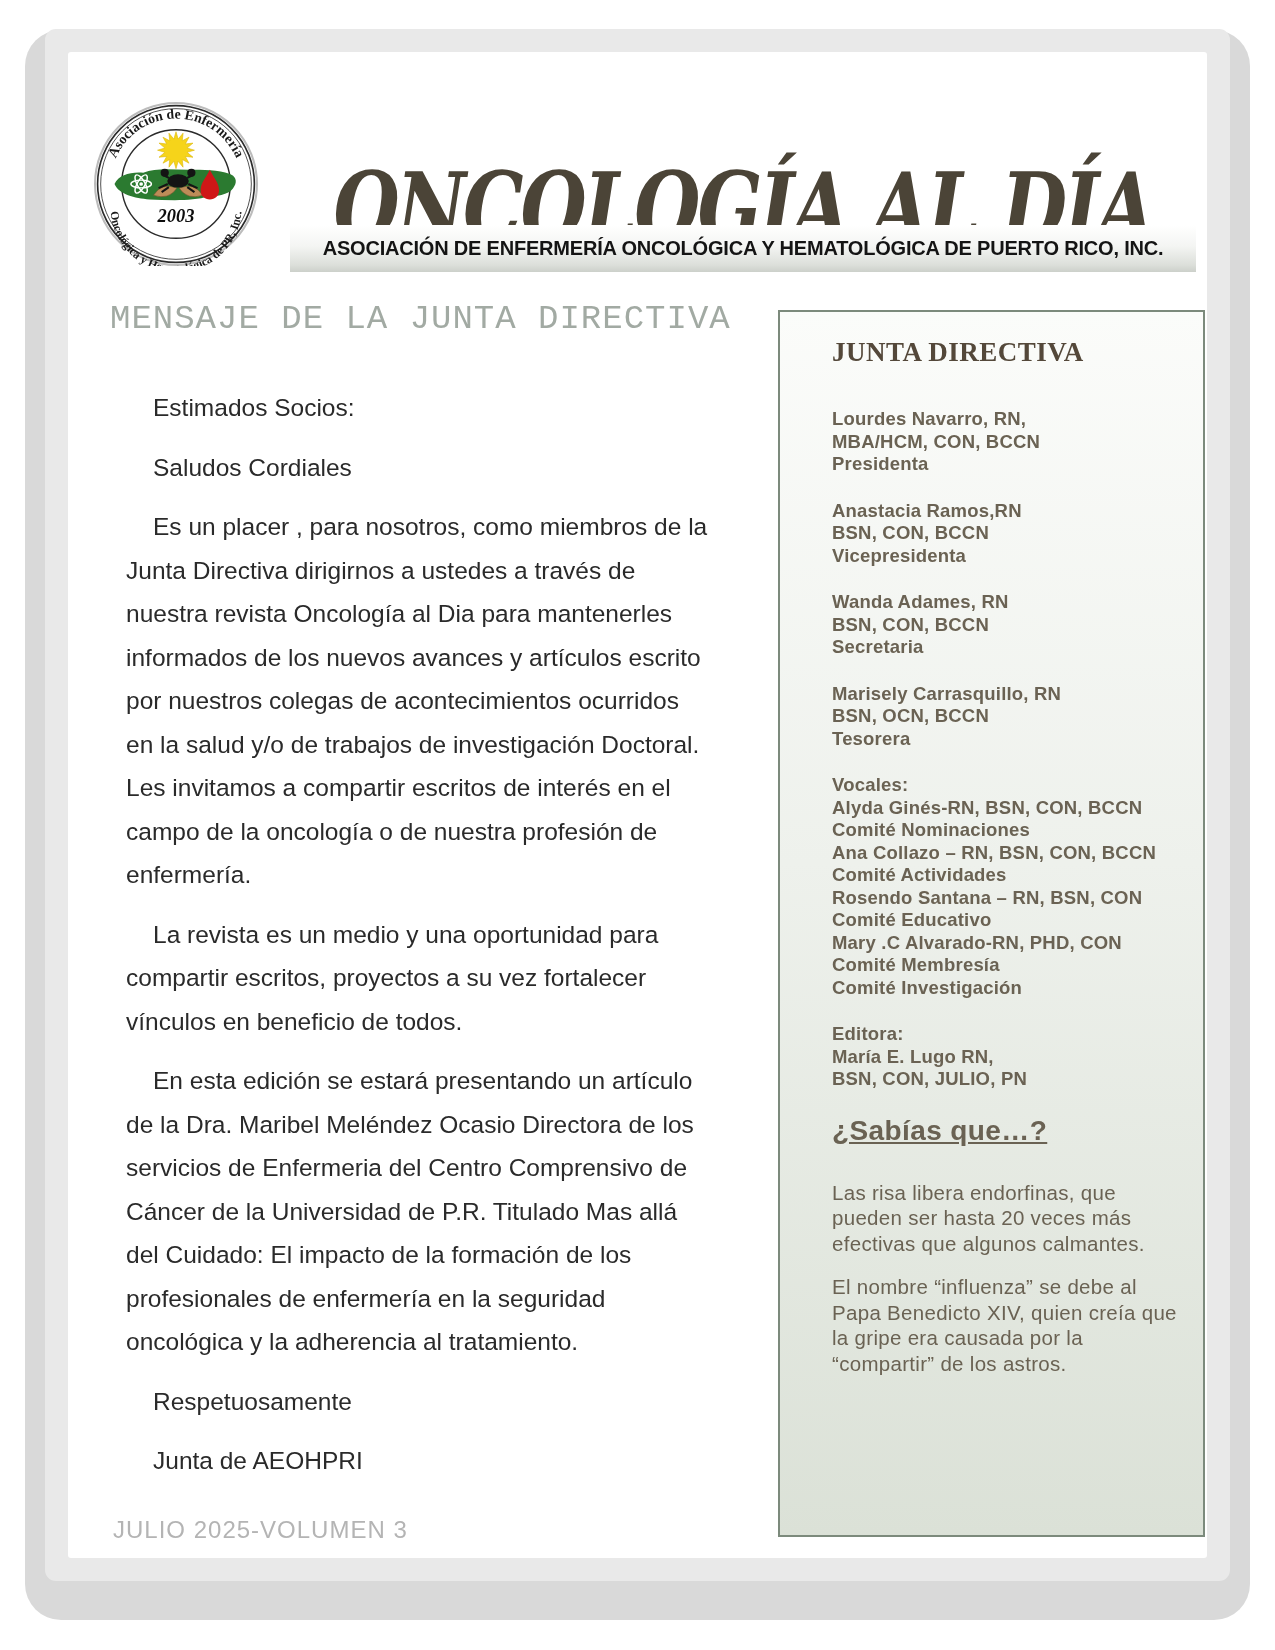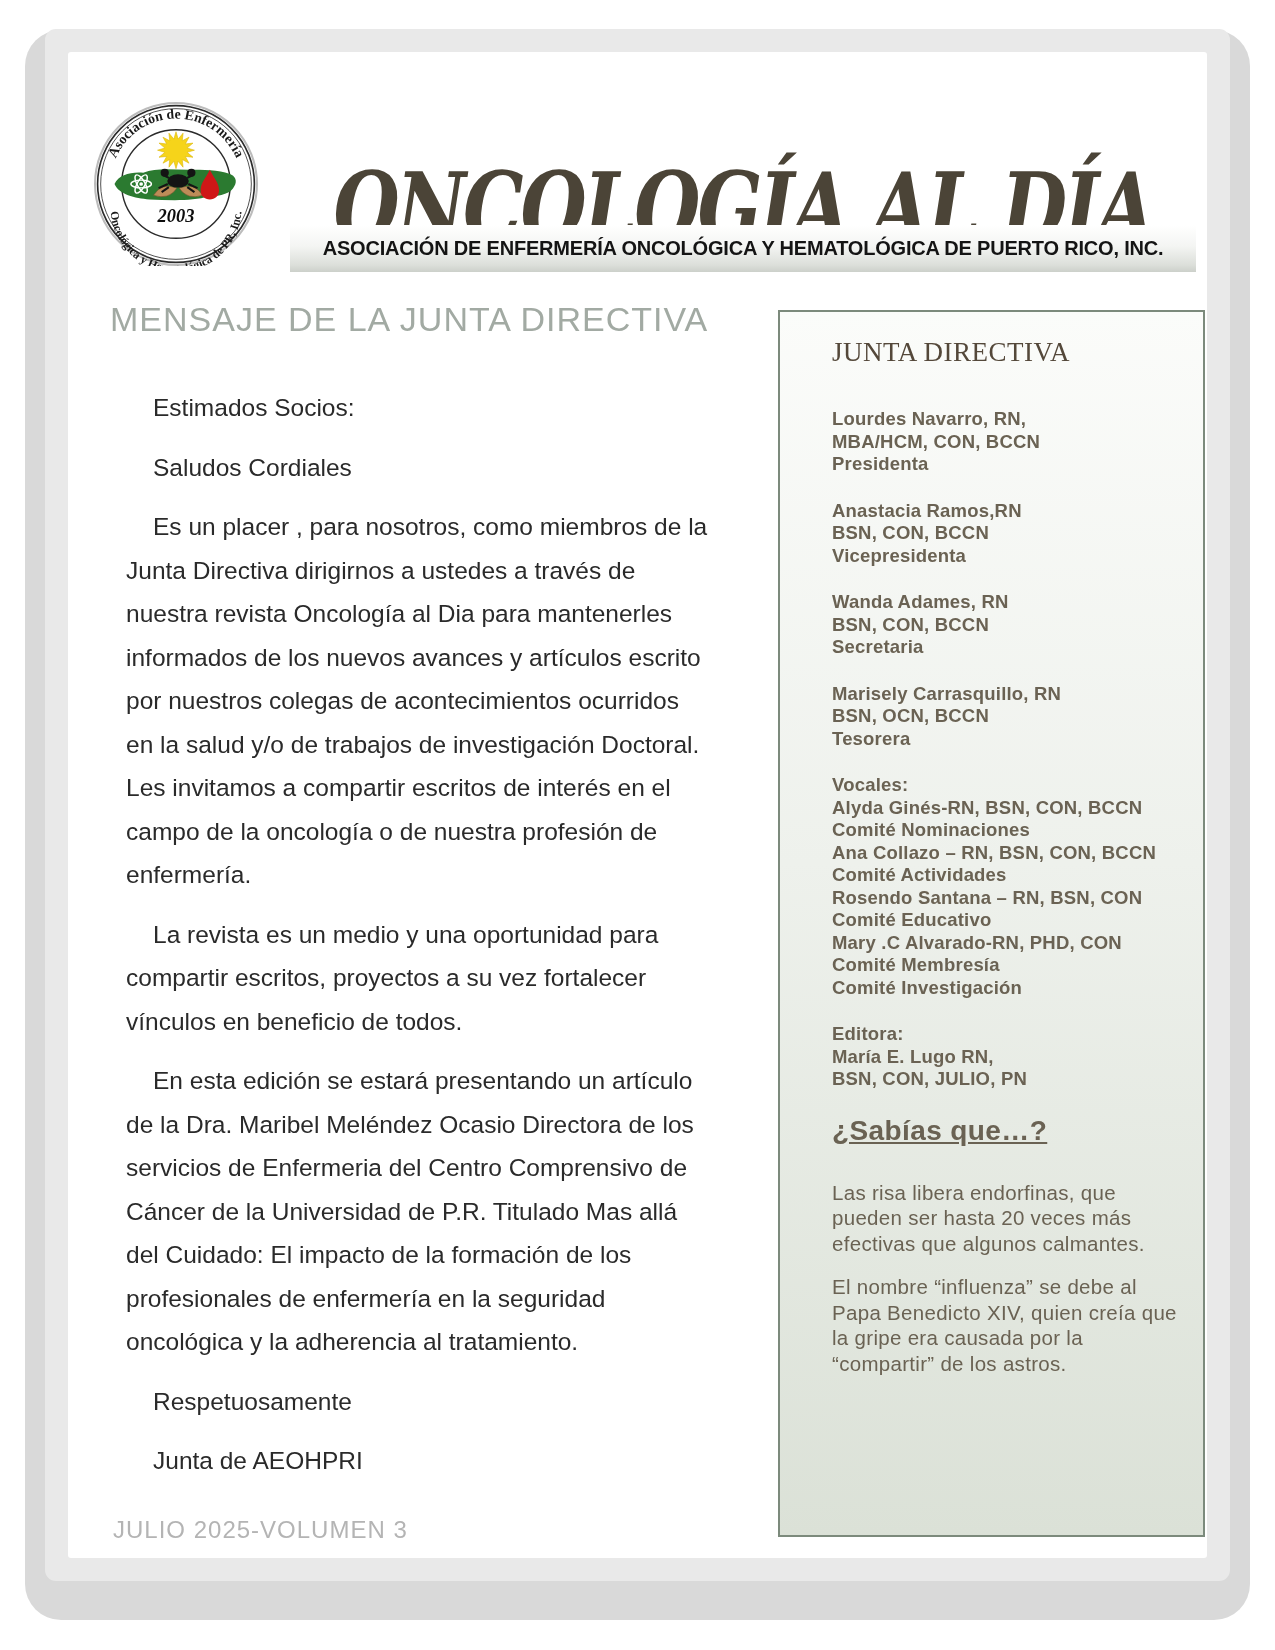--- a/index.html
+++ b/index.html
@@ -28,39 +28,39 @@
   .org-banner{
     position:absolute;left:222px;top:173px;width:906px;height:47px;
     background:linear-gradient(180deg,#ffffff 0%,#f4f5f3 45%,#dcdfda 85%,#ccd0ca 100%);
     display:flex;align-items:center;justify-content:center;
     font-weight:bold;font-size:20px;letter-spacing:-0.2px;color:var(--banner-ink);
     white-space:nowrap;
   }
   
   .article-heading{
     position:absolute;left:42px;top:248px;margin:0;
-    font-family:Liberation Sans, sans-serif;font-weight:normal;
+    font-family:Liberation Mono, monospace;font-weight:normal;
     font-size:34px;letter-spacing:1px;color:var(--heading-ink);
     white-space:nowrap;
   }
   .article-body{
     position:absolute;left:42px;top:318px;width:618px;
     font-size:24.5px;line-height:43.5px;color:var(--body-ink);
   }
   .article-body p{margin:16px;text-indent:27px;}
   
   .sidebar{
     position:absolute;left:710px;top:258px;width:427px;height:1227px;
     box-sizing:border-box;border:2px solid var(--sidebar-border);
     background:linear-gradient(180deg,#fbfcfa 0%,#eef1ec 45%,#dbe1d7 100%);
     padding:25px 24px 0 52px;color:var(--sidebar-ink);
   }
   .sidebar-heading{
     margin:0 0 40px 0;font-family:"Liberation Serif", serif;
-    font-size:27px;font-weight:normal;letter-spacing:0.5px;
+    font-size:27px;font-weight:bold;letter-spacing:0.5px;
     color:var(--sidebar-heading-ink);
   }
   .board-group{
     font-weight:bold;font-size:18.5px;line-height:22.5px;
     letter-spacing:0.2px;margin-bottom:24px;
   }
   .fact-heading{
     font-weight:bold;font-size:28px;text-decoration:underline;
     margin:0 0 33px 0;letter-spacing:0.4px;
   }

